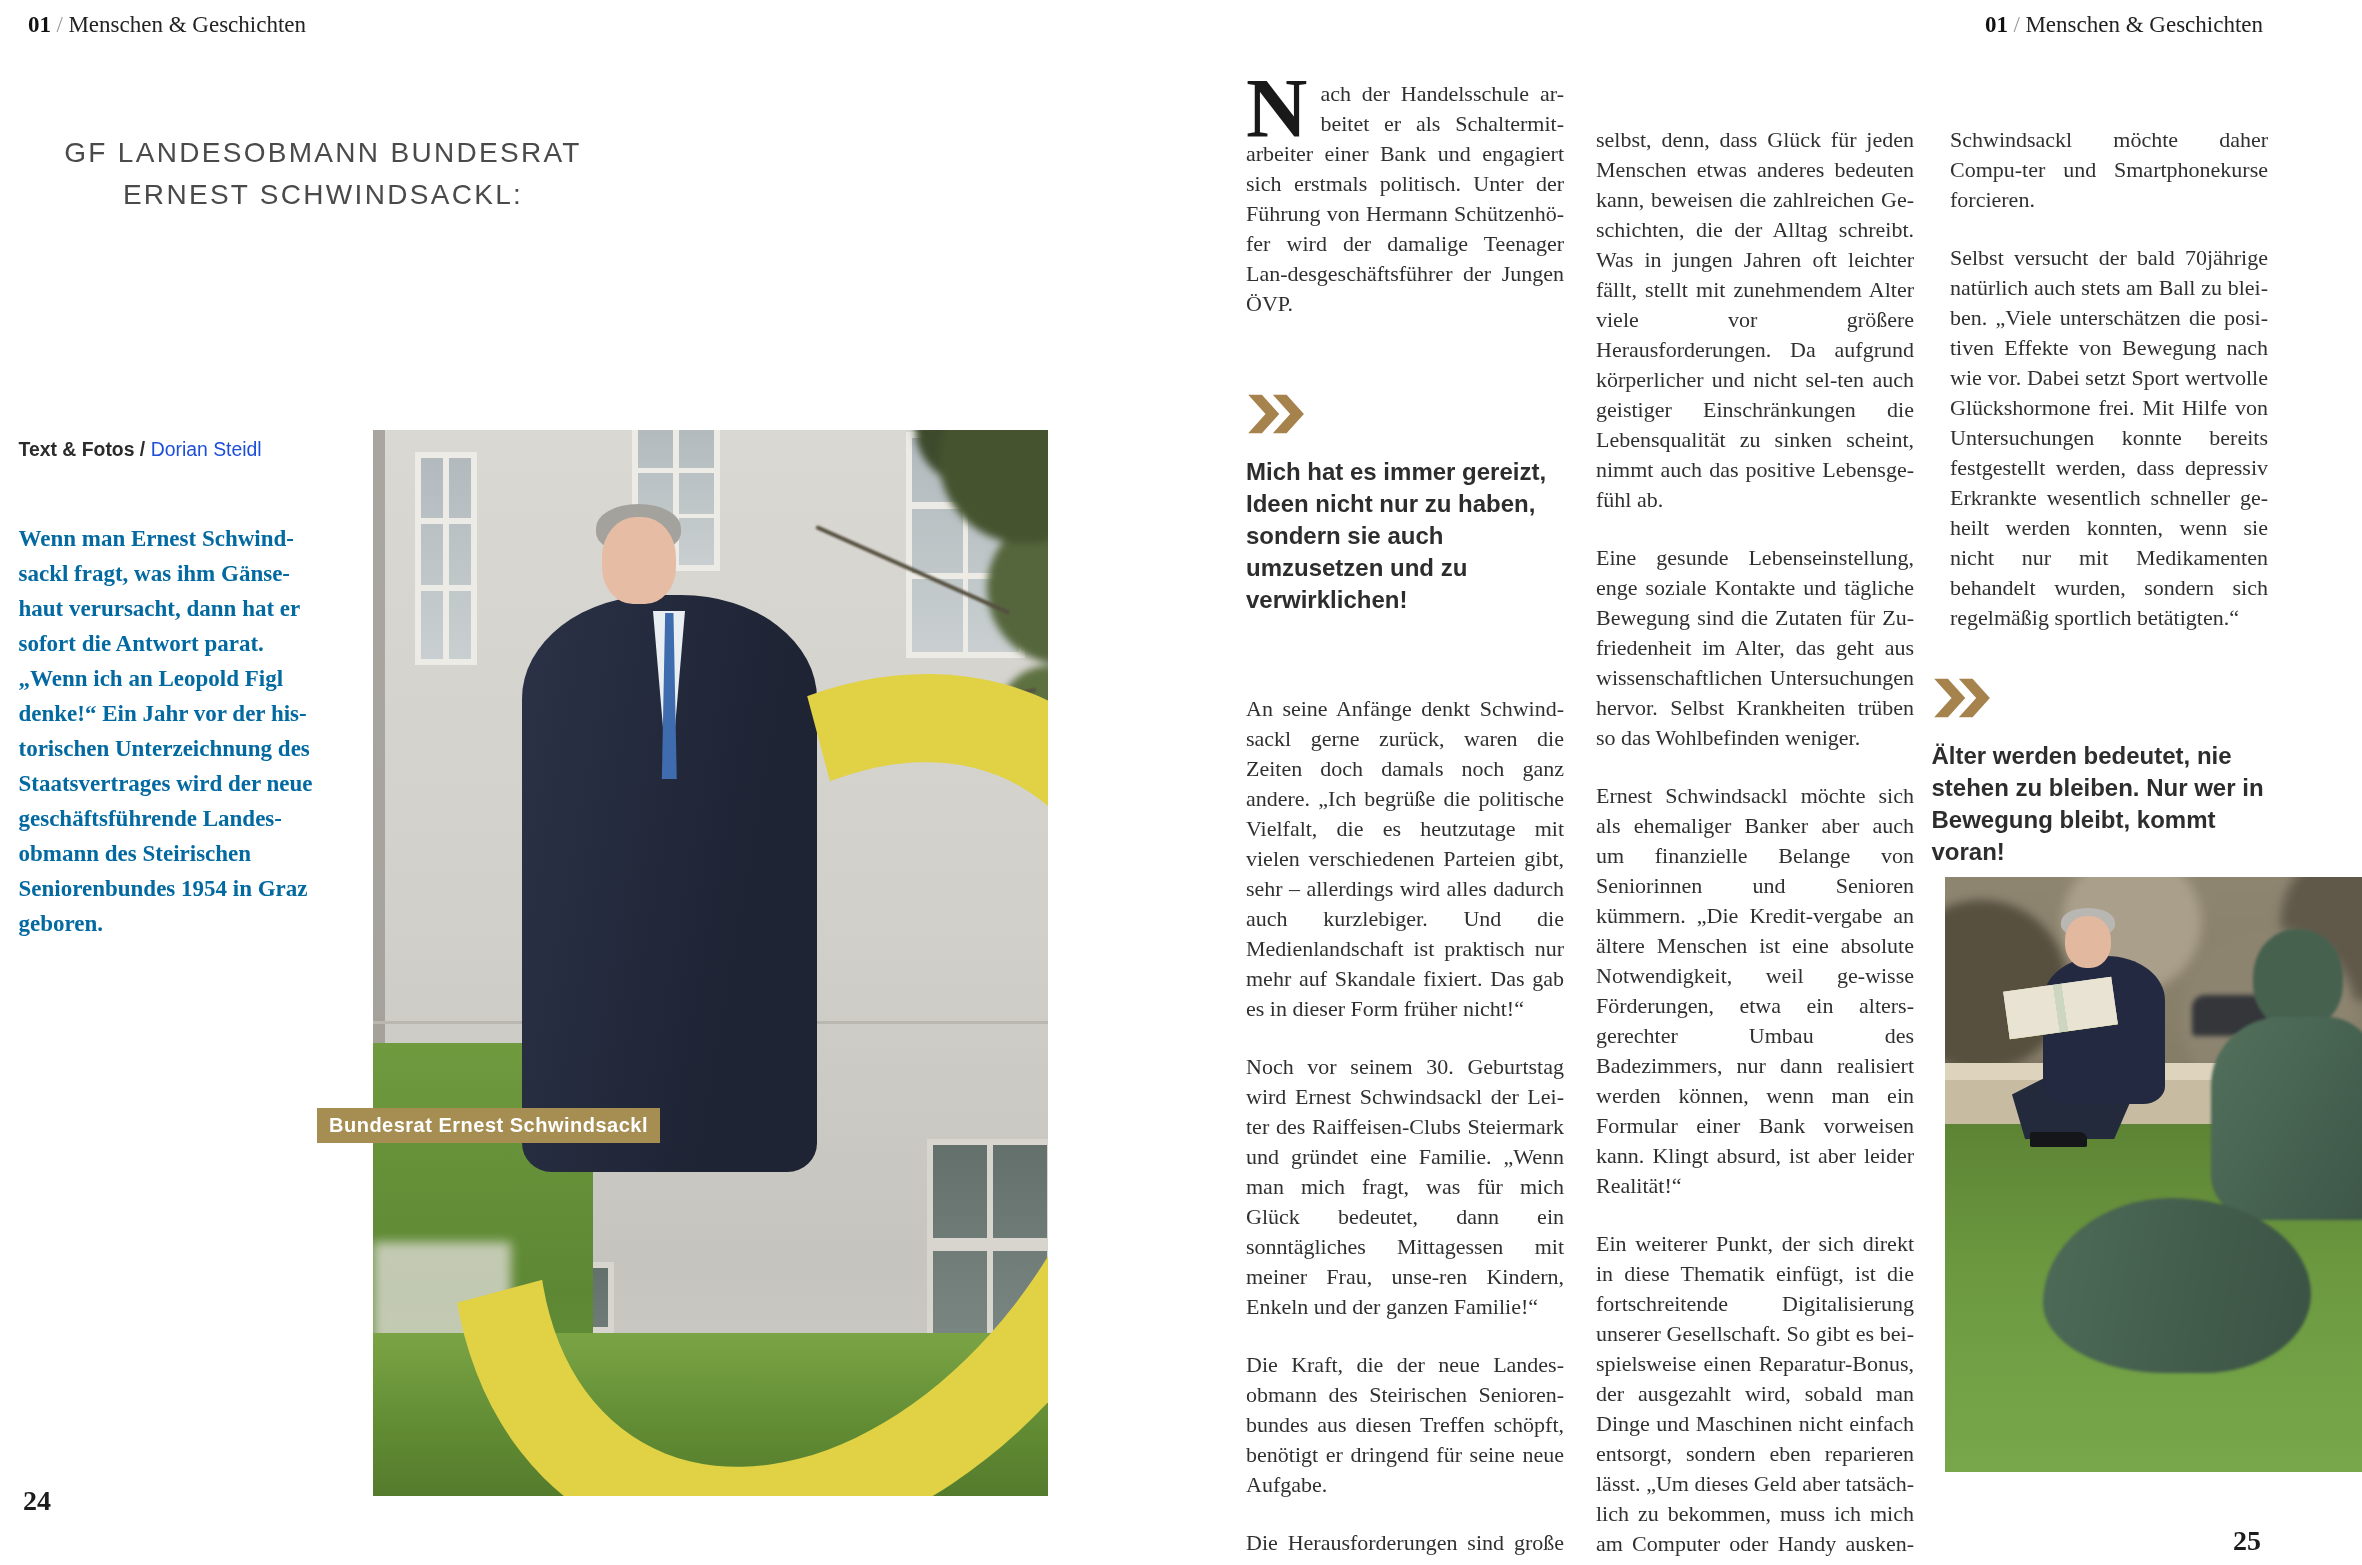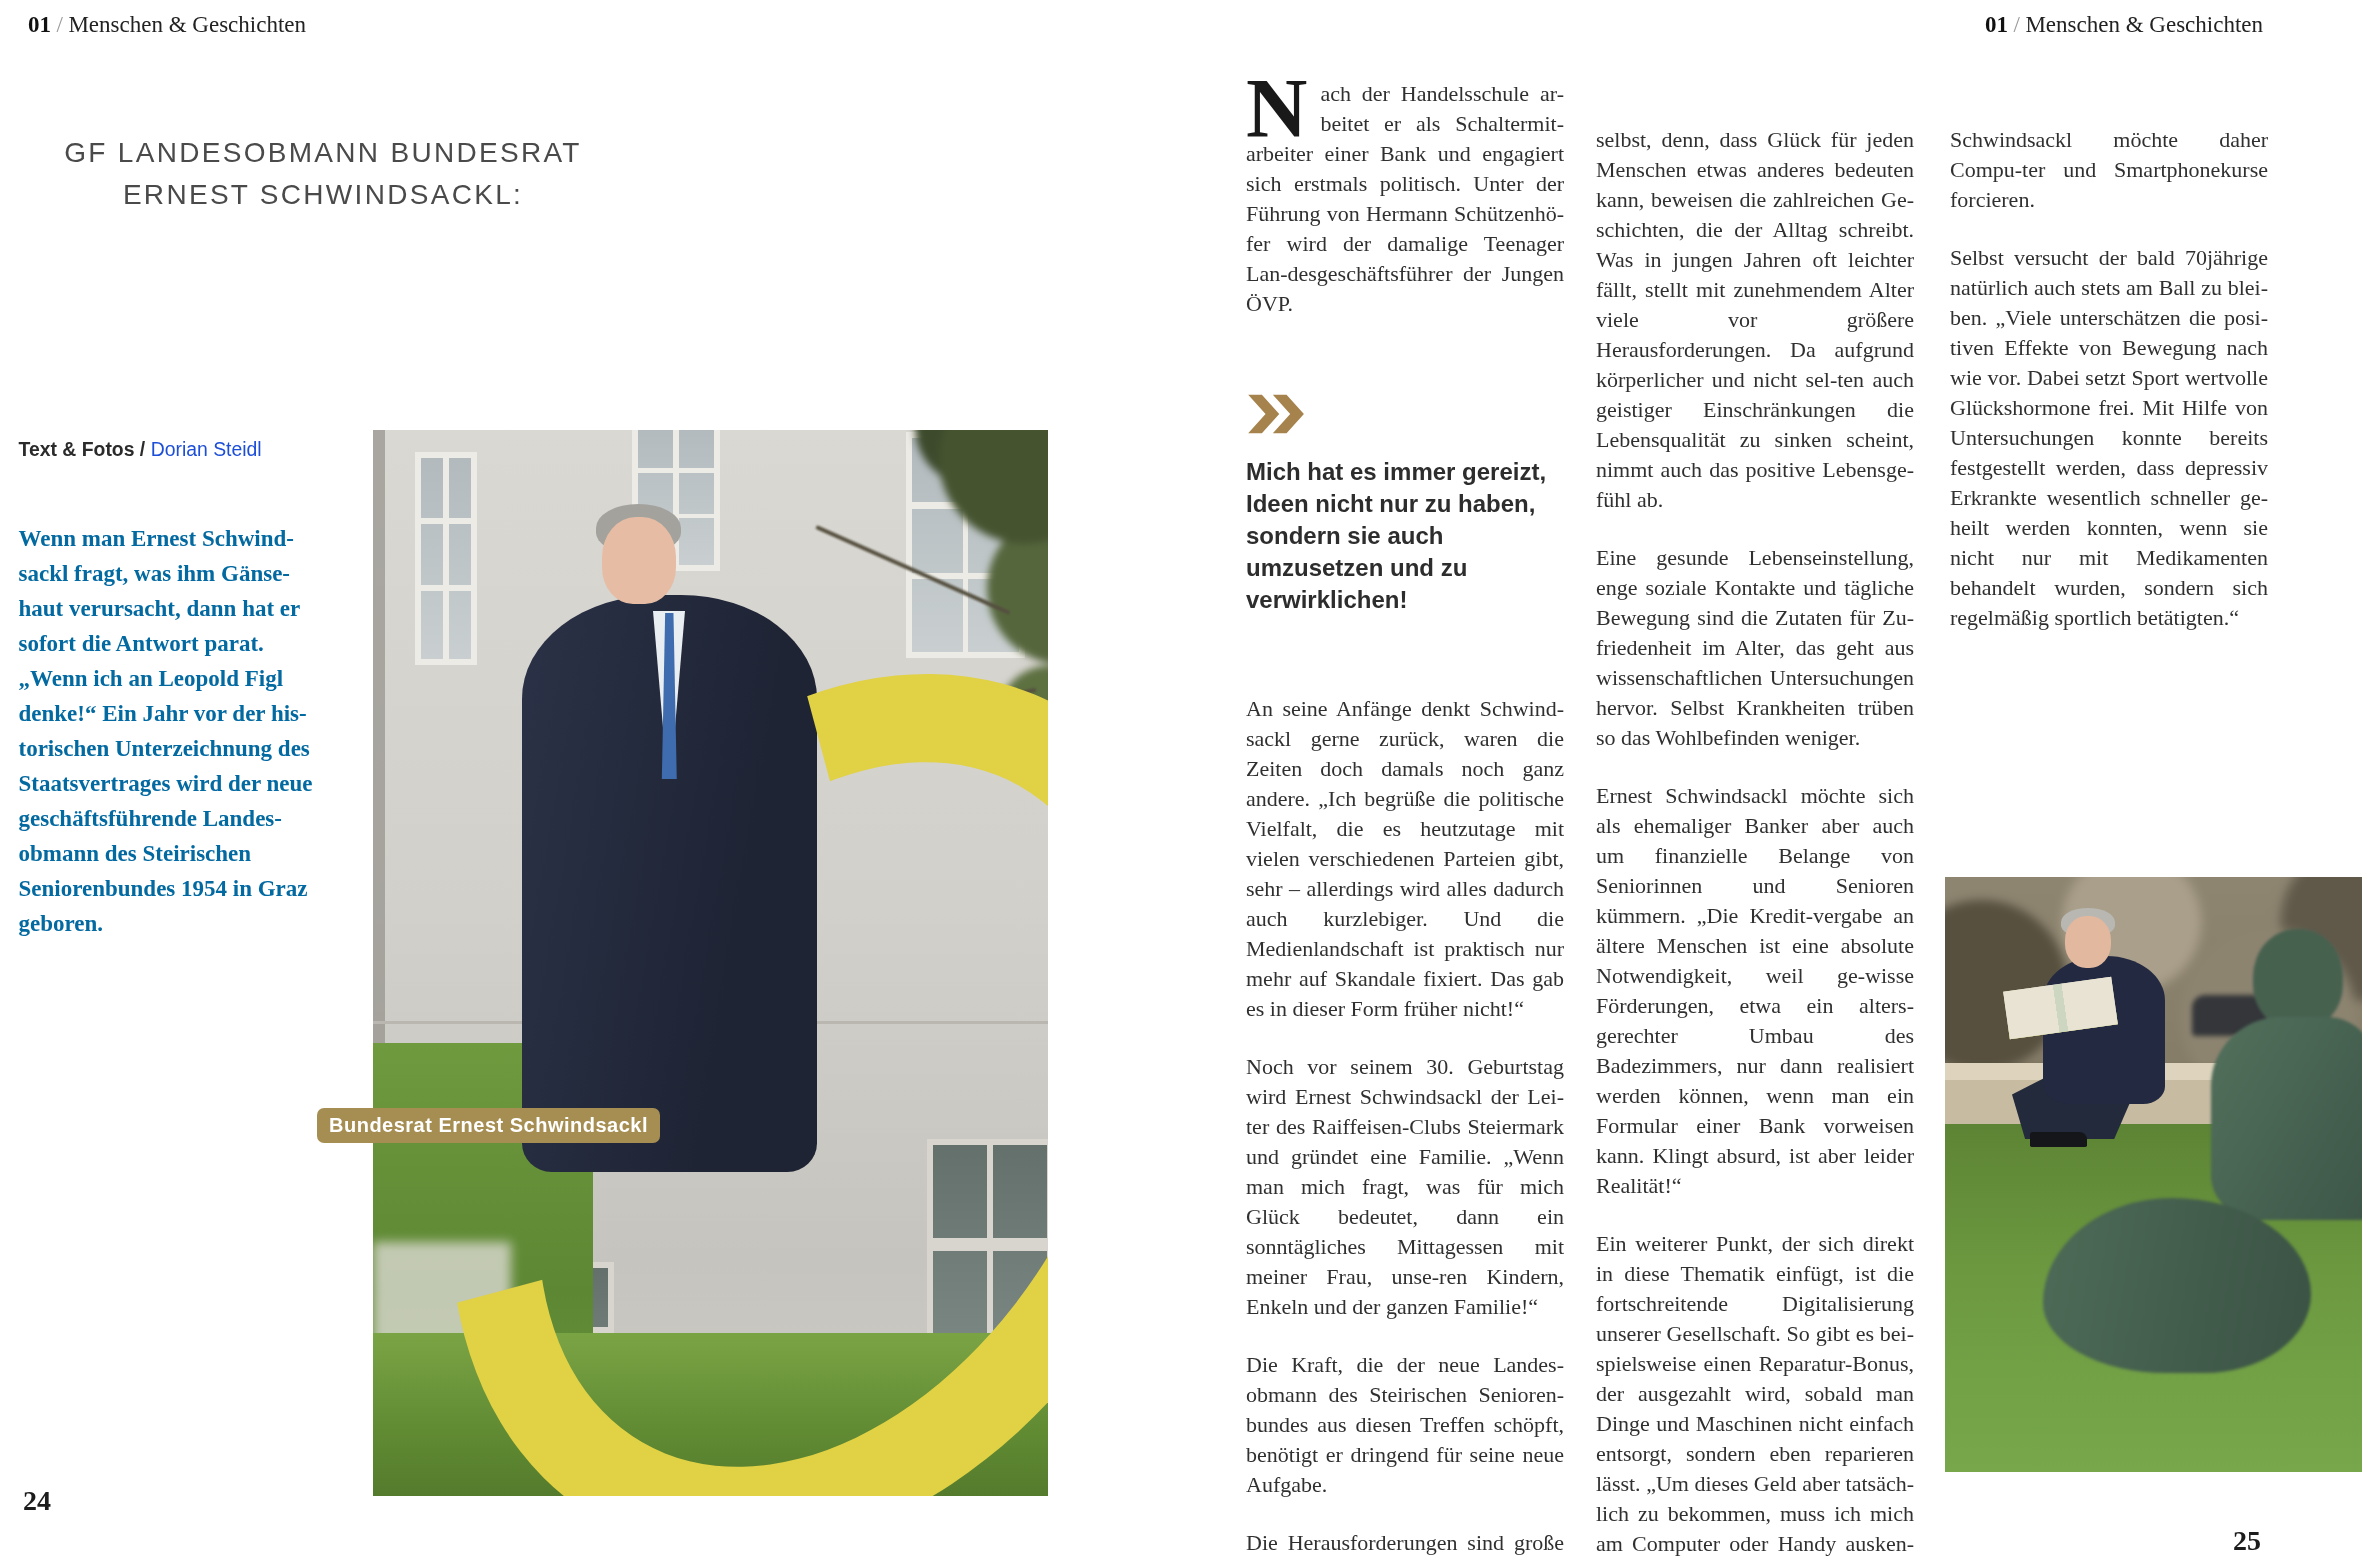--- a/index.html
+++ b/index.html
@@ -83,21 +83,21 @@
   .pl-shirt{position:absolute;left:271px;top:181px;width:50px;height:157px;background:#e9eef2;
      clip-path:polygon(18% 0,82% 0,55% 100%,45% 100%);}
   .pl-tie{position:absolute;left:288px;top:183px;width:16.6px;height:166px;background:#3e6cae;
      clip-path:polygon(25% 0,75% 0,95% 100%,5% 100%);}
   .pl-head{position:absolute;left:229px;top:87px;width:74px;height:87px;background:#e6bda4;border-radius:46% 46% 42% 42%;}
   .pl-hair{position:absolute;left:223px;top:74px;width:85px;height:48px;background:#a3a29d;border-radius:50% 50% 40% 40%;}
   .pl-ring{position:absolute;left:111px;top:217px;width:517px;height:757px;border:89px solid #e0d145;
      border-left-color:transparent;border-radius:50%;transform:rotate(30deg);}
 
   .caption-chip{position:absolute;left:317px;top:1108px;z-index:6;background:#a68e52;color:#ffffff;
-     font:700 20px/24px "Liberation Sans",sans-serif;letter-spacing:0.5px;padding:4.6px 12px 6.5px;border-radius:7px;}
+     font:700 20px/24px "Liberation Sans",sans-serif;letter-spacing:0.5px;padding:4.6px 12px 6.5px;}
 
   
   .photo-right{position:absolute;left:1945px;top:877px;width:418px;height:595px;overflow:hidden;background:#857b68;}
   .pr-trees{position:absolute;inset:-18.5px;filter:blur(4.6px);
      background:
        radial-gradient(circle at 12% 20%,#57503f 0 83px,transparent 88px),
        radial-gradient(circle at 45% 10%,#a99f8a 0 65px,transparent 74px),
        radial-gradient(circle at 75% 25%,#8d8470 0 83px,transparent 92px),
        radial-gradient(circle at 30% 45%,#6f6754 0 74px,transparent 83px),
        radial-gradient(circle at 95% 10%,#60594a 0 74px,transparent 83px),
@@ -193,20 +193,27 @@
 <div class="col col2">
   <p class="body-p">selbst, denn, dass Glück für jeden Menschen etwas anderes bedeuten kann, beweisen die zahlreichen Ge-schichten, die der Alltag schreibt. Was in jungen Jahren oft leichter fällt, stellt mit zunehmendem Alter viele vor größere Herausforderungen. Da aufgrund körperlicher und nicht sel-ten auch geistiger Einschränkungen die Lebensqualität zu sinken scheint, nimmt auch das positive Lebensge-fühl ab.</p>
   <p class="body-p">Eine gesunde Lebenseinstellung, enge soziale Kontakte und tägliche Bewegung sind die Zutaten für Zu-friedenheit im Alter, das geht aus wissenschaftlichen Untersuchungen hervor. Selbst Krankheiten trüben so das Wohlbefinden weniger.</p>
   <p class="body-p">Ernest Schwindsackl möchte sich als ehemaliger Banker aber auch um finanzielle Belange von Seniorinnen und Senioren kümmern. „Die Kredit-vergabe an ältere Menschen ist eine absolute Notwendigkeit, weil ge-wisse Förderungen, etwa ein alters-gerechter Umbau des Badezimmers, nur dann realisiert werden können, wenn man ein Formular einer Bank vorweisen kann. Klingt absurd, ist aber leider Realität!“</p>
   <p class="body-p">Ein weiterer Punkt, der sich direkt in diese Thematik einfügt, ist die fortschreitende Digitalisierung unserer Gesellschaft. So gibt es bei-spielsweise einen Reparatur-Bonus, der ausgezahlt wird, sobald man Dinge und Maschinen nicht einfach entsorgt, sondern eben reparieren lässt. „Um dieses Geld aber tatsäch-lich zu bekommen, muss ich mich am Computer oder Handy ausken-nen, um Online-Formulare richtig auszufüllen!“</p>
 </div>
 
 <div class="col col3">
   <p class="body-p">Schwindsackl möchte daher Compu-ter und Smartphonekurse forcieren.</p>
   <p class="body-p">Selbst versucht der bald 70jährige natürlich auch stets am Ball zu blei-ben. „Viele unterschätzen die posi-tiven Effekte von Bewegung nach wie vor. Dabei setzt Sport wertvolle Glückshormone frei. Mit Hilfe von Untersuchungen konnte bereits festgestellt werden, dass depressiv Erkrankte wesentlich schneller ge-heilt werden konnten, wenn sie nicht nur mit Medikamenten behandelt wurden, sondern sich regelmäßig sportlich betätigten.“</p>
+  <div class="pull-quote pq2">
+    <svg class="chev" width="61" height="42" viewBox="0 0 66 46">
+      <path d="M2,2 L17,2 L36,23 L17,44 L2,44 L21,23 Z" fill="#a6824c"></path>
+      <path d="M29,2 L44,2 L63,23 L44,44 L29,44 L48,23 Z" fill="#a6824c"></path>
+    </svg>
+    <div class="pq-text">Älter werden bedeutet, nie stehen zu bleiben. Nur wer in Bewegung bleibt, kommt voran!</div>
+  </div>
 </div>
 
 <div class="photo-right">
   <div class="pr-trees"></div>
   <div class="pr-car"></div>
   <div class="pr-bench"></div>
   <div class="pr-grass"></div>
   <div class="pr-legs"></div>
   <div class="pr-shoe"></div>
   <div class="pr-coat"></div>

